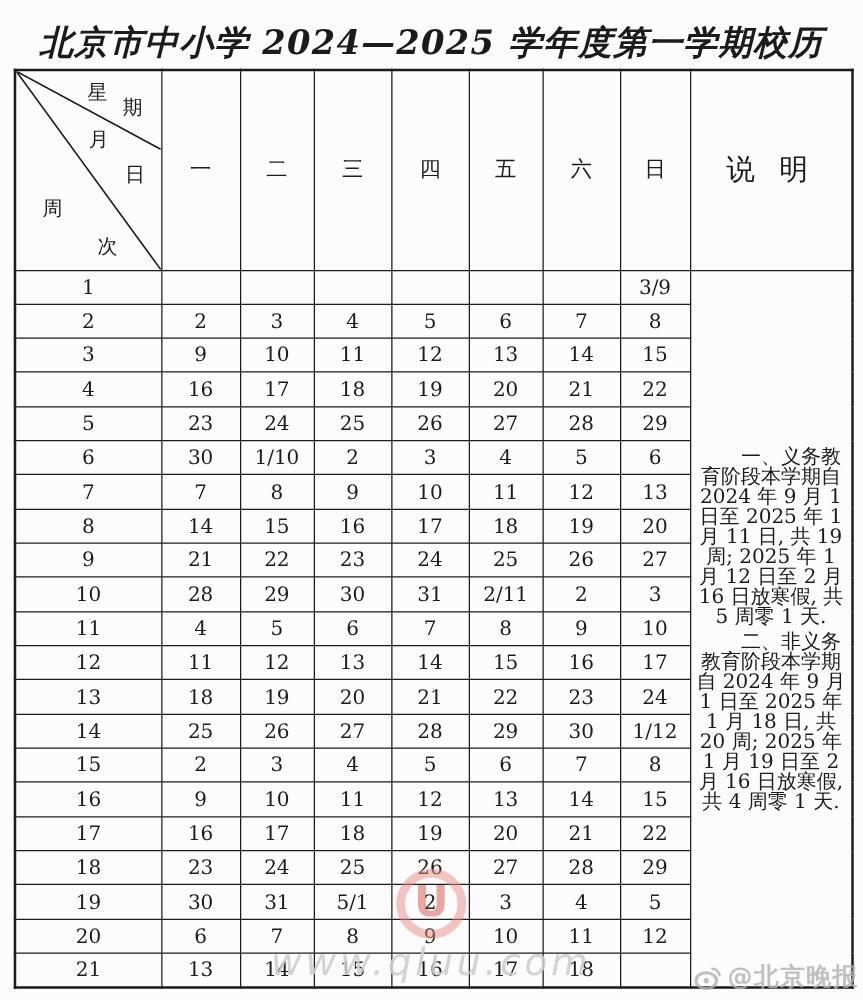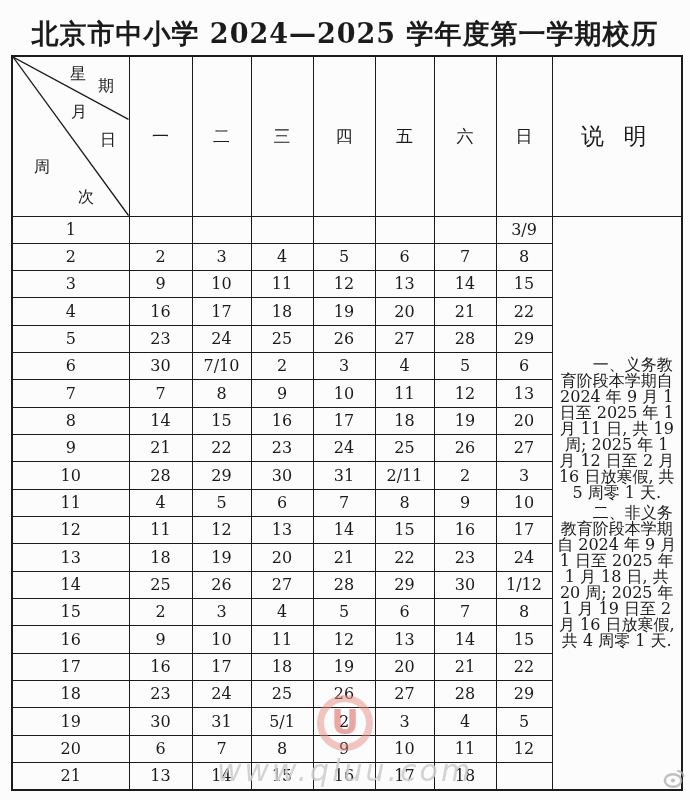--- a/index.html
+++ b/index.html
@@ -13,20 +13,21 @@
   }
   .title {
     position: absolute;
     left: 0; top: 16px; width: 690px;
     margin: 0;
     text-align: center;
     font-size: 27px;
     font-weight: bold;
     letter-spacing: 1px;
     font-family: "DejaVu Serif", "Liberation Serif", serif;
+    font-style: italic;
   }
   table.cal {
     position: absolute;
     left: 11px; top: 55px;
     width: 670px;
     border-collapse: collapse;
     table-layout: fixed;
     border: 2px solid #1b1b1b;
   }
   table.cal th, table.cal td {
@@ -216,21 +217,21 @@
         <td>24</td>
         <td>25</td>
         <td>26</td>
         <td>27</td>
         <td>28</td>
         <td>29</td>
       </tr>
       <tr>
         <td>6</td>
         <td>30</td>
-        <td>7/10</td>
+        <td>1/10</td>
         <td>2</td>
         <td>3</td>
         <td>4</td>
         <td>5</td>
         <td>6</td>
       </tr>
       <tr>
         <td>7</td>
         <td>7</td>
         <td>8</td>
@@ -386,13 +387,14 @@
 <div class="wm-logo">
   <span class="u">U</span>
 </div>
 <div class="wm-site">www.qluu.com</div>
 <div class="wm-credit">
   <svg width="24" height="20" viewBox="0 0 24 20">
     <ellipse cx="10" cy="12.5" rx="8.2" ry="6.3" fill="none" stroke="rgba(178,178,178,0.82)" stroke-width="2.4"></ellipse>
     <circle cx="10" cy="12.5" r="2.1" fill="rgba(178,178,178,0.82)"></circle>
     <path d="M15 3 q 4.5 0.5 5.5 5" fill="none" stroke="rgba(178,178,178,0.82)" stroke-width="2.2" stroke-linecap="round"></path>
   </svg>
+  <span>@北京晚报</span>
 </div>
 
 </body></html>

